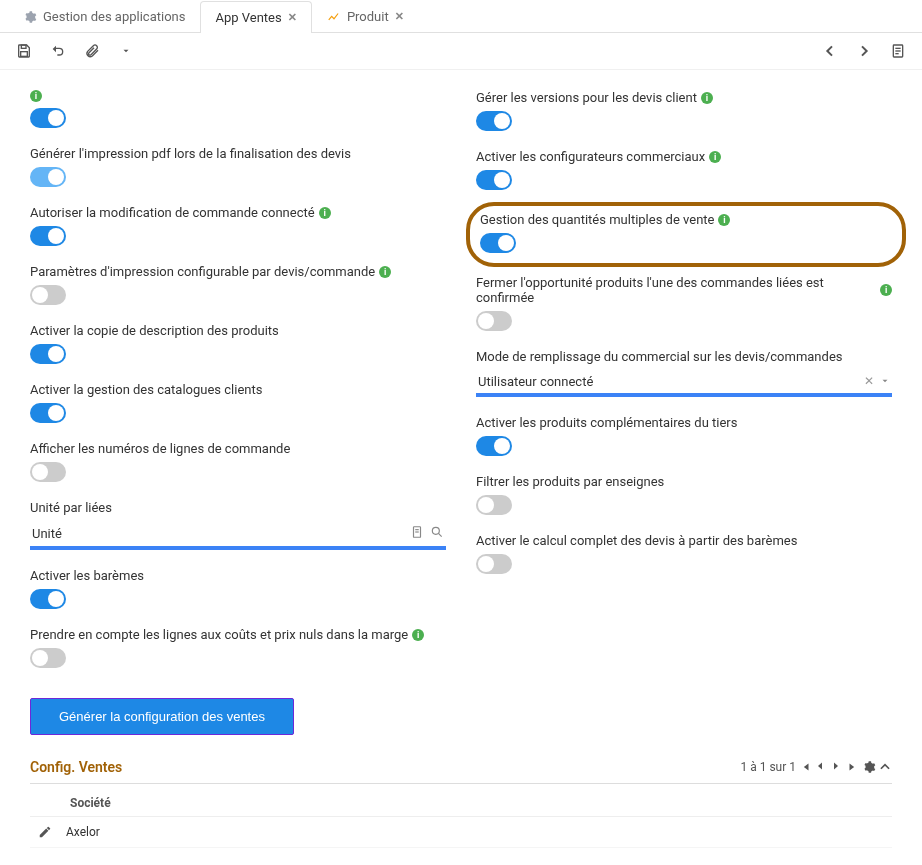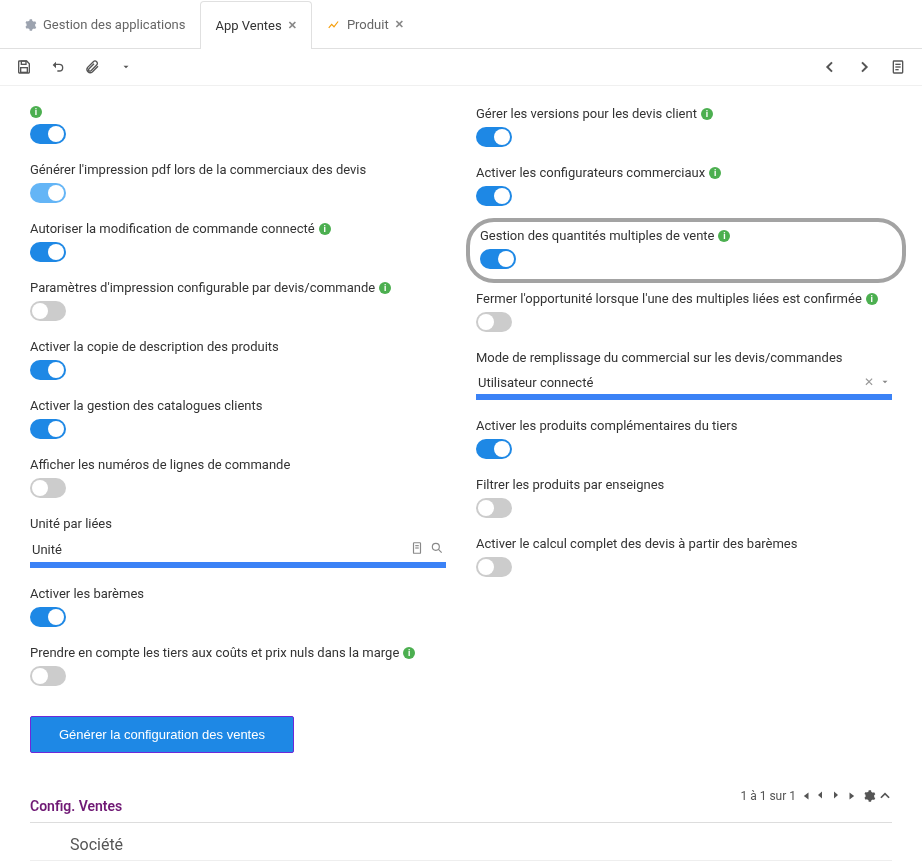--- a/index.html
+++ b/index.html
@@ -9,21 +9,21 @@
     color: #333;
     background: #fff;
   }
   .tabs-bar {
     display: flex;
     border-bottom: 1px solid #e0e0e0;
     padding: 0 8px;
     align-items: flex-end;
   }
   .tab {
-    padding: 16px 14px;
+    padding: 8px 14px;
     border: 1px solid transparent;
     border-bottom: none;
     border-radius: 4px 4px 0 0;
     display: flex;
     align-items: center;
     gap: 6px;
     color: #666;
     position: relative;
     cursor: pointer;
     font-size: 13px;
@@ -66,48 +66,48 @@
   }
   .toggle::after {
     content:''; position:absolute; width:16px; height:16px;
     background:#fff; border-radius:50%; top:2px; left:2px;
     transition: left 0.15s;
   }
   .toggle.on { background: #1e88e5; }
   .toggle.on::after { left: 18px; }
   .toggle.on.light { background: #64b5f6; }
   .text-input {
-    border: none; border-bottom: 6px solid #3b82f6;
+    border: none; border-bottom: 4px solid #3b82f6;
     padding: 4px 2px; font-size: 13px; width: 100%;
     background: transparent;
     display:flex; justify-content:space-between; align-items:center;
   }
   .text-input .input-icons { display:flex; gap:6px; color:#888; }
   .highlight-ring {
-    border: 4px solid #a3a3a3;
+    border: 4px solid #a16207;
     border-radius: 28px;
     padding: 6px 14px 10px 10px;
     margin: -6px -14px -10px -10px;
     text-align: right;
   }
   .btn-primary {
     background: #1e88e5; color:#fff; border:1px solid #6d28d9;
     padding: 10px 28px; border-radius: 2px; font-size:13px;
     cursor:pointer; margin-top: 12px; display:inline-block; width:fit-content;
   }
   .section-header {
     display:flex; justify-content:space-between; align-items:center;
     border-bottom: 1px solid #ddd; padding: 10px 0 8px 0; margin-top: 14px;
   }
-  .section-title { font-weight:600; font-size:14px; color:#701a75;margin-top:21px;}
+  .section-title { font-weight:600; font-size:14px; color:#a16207;}
   .section-actions { display:flex; align-items:center; gap:2px; font-size:12px; color:#555;}
   .nav-icons { display:flex; gap:2px; }
   .nav-icon { width:14px; height:14px; color:#555; cursor:pointer;}
   .table { width:100%; margin-top:6px; }
-  .table-header { font-size:16px; color:#555; padding: 6px 0 6px 40px; border-bottom:1px solid #eee;}
+  .table-header { font-size:12px; color:#555; padding: 6px 0 6px 40px; border-bottom:1px solid #eee;font-weight:bold;}
   .table-row { display:flex; align-items:center; gap:14px; padding:8px 0 8px 8px; border-bottom:1px solid #f5f5f5; font-size:12px;}
   .edit-icon { width:14px; height:14px; color:#555;}
   .select-clear { color:#999; font-size:12px;}
 </style>
 </head>
 <body>
 
 <div class="tabs-bar">
   <div class="tab">
     <span class="tab-icon">
@@ -186,21 +186,21 @@
 
       <div class="field">
         <div class="field-label">
             <span class="info-icon">i</span>
           </div>
         <div class="toggle on"></div>
       </div>
 
       <div class="field">
         <div class="field-label">
-            <span>Générer l'impression pdf lors de la commerciaux des devis</span>
+            <span>Générer l'impression pdf lors de la finalisation des devis</span>
           </div>
         <div class="toggle on light"></div>
       </div>
 
       <div class="field">
         <div class="field-label">
             <span>Autoriser la modification de commande connecté</span>
             <span class="info-icon">i</span>
           </div>
         <div class="toggle on"></div>
@@ -257,21 +257,21 @@
 
       <div class="field">
         <div class="field-label">
             <span>Activer les barèmes</span>
           </div>
         <div class="toggle on"></div>
       </div>
 
       <div class="field">
         <div class="field-label">
-            <span>Prendre en compte les tiers aux coûts et prix nuls dans la marge</span>
+            <span>Prendre en compte les lignes aux coûts et prix nuls dans la marge</span>
             <span class="info-icon">i</span>
           </div>
         <div class="toggle"></div>
       </div>
 
       <button class="btn-primary">Générer la configuration des ventes</button>
     </div>
 
     <div class="col">
 
@@ -296,21 +296,21 @@
           <div class="field-label">
               <span>Gestion des quantités multiples de vente</span>
               <span class="info-icon">i</span>
             </div>
           <div class="toggle on"></div>
         </div>
       </div>
 
       <div class="field">
         <div class="field-label">
-            <span>Fermer l'opportunité lorsque l'une des multiples liées est confirmée</span>
+            <span>Fermer l'opportunité produits l'une des commandes liées est confirmée</span>
             <span class="info-icon">i</span>
           </div>
         <div class="toggle"></div>
       </div>
 
       <div class="field">
         <div class="field-label">
             <span>Mode de remplissage du commercial sur les devis/commandes</span>
           </div>
         <div class="text-input">

